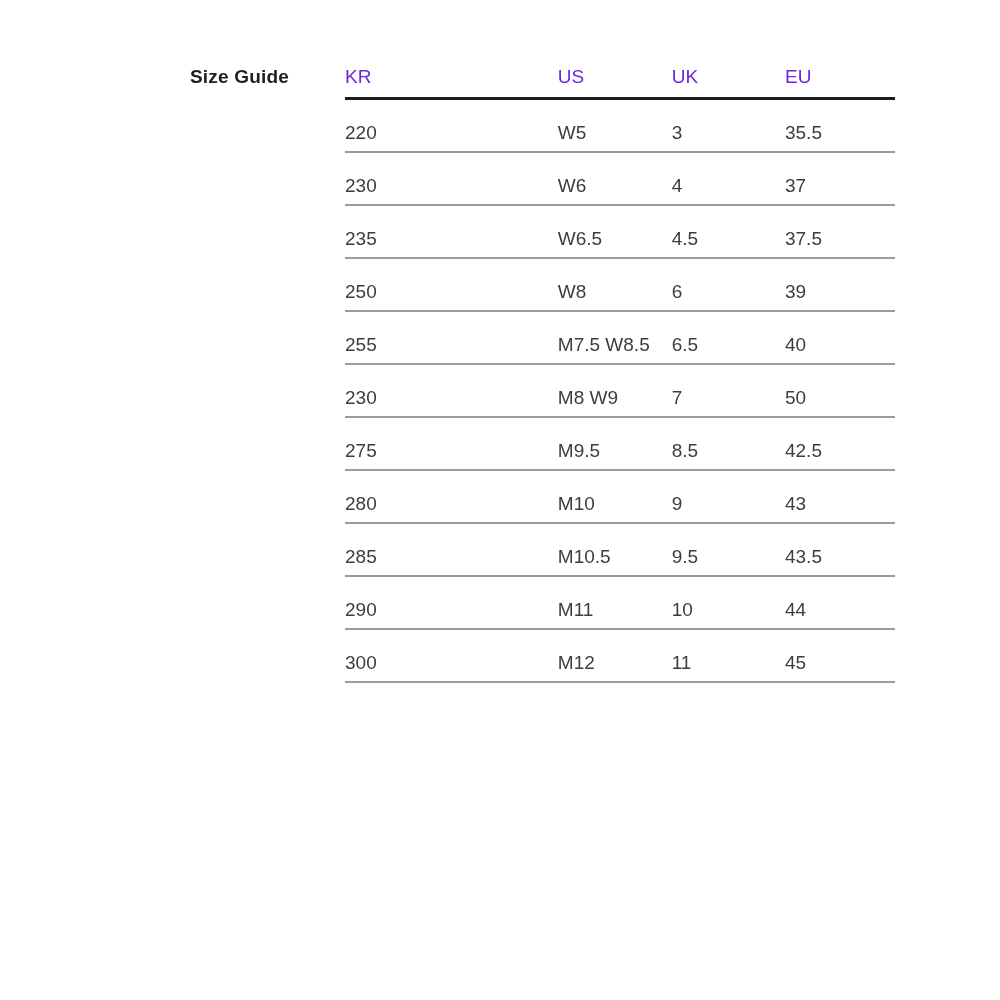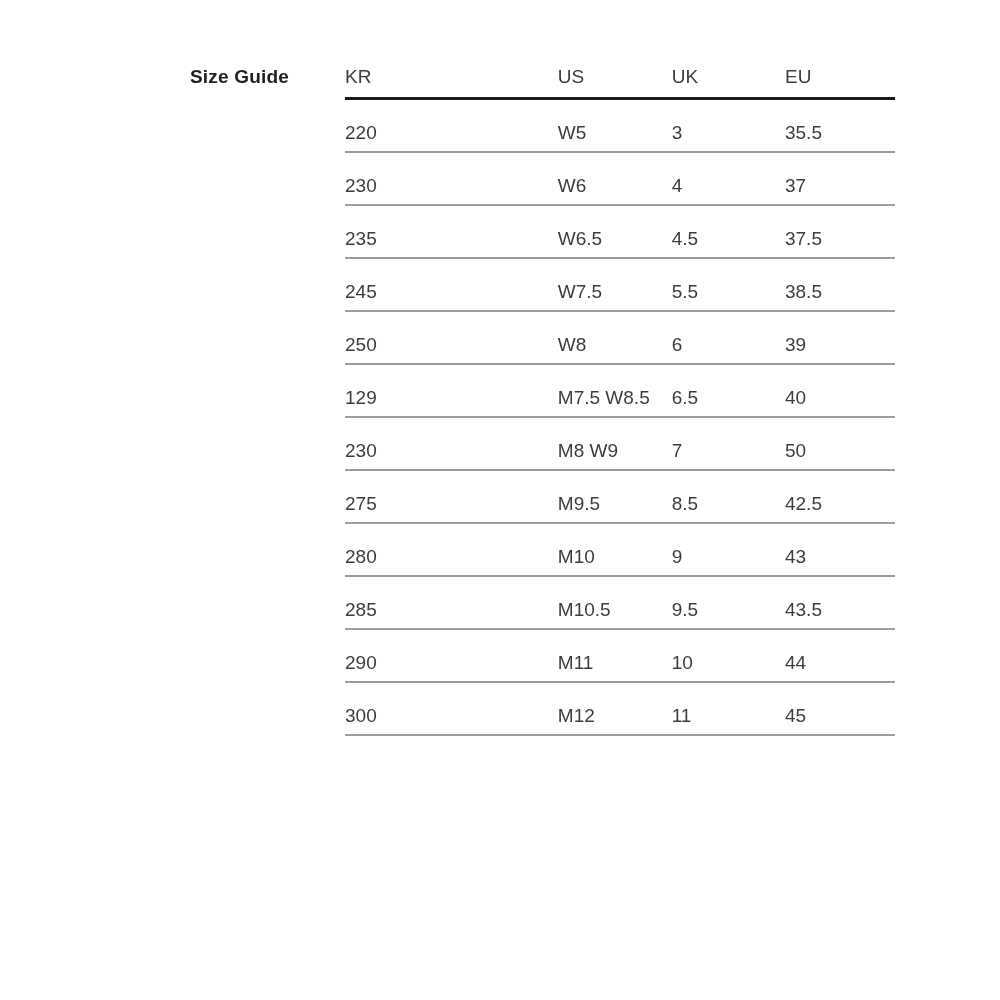--- a/index.html
+++ b/index.html
@@ -34,21 +34,21 @@
     table-layout: fixed;
   }
   .size-table col.col-kr { width: 38.7%; }
   .size-table col.col-us { width: 20.7%; }
   .size-table col.col-uk { width: 20.6%; }
   .size-table col.col-eu { width: 20.0%; }
   .size-table th {
     text-align: left;
     font-weight: normal;
     font-size: 19px;
-    color: #404040;
+    color: #6d28d9;
     padding: 6px 0 9px 0;
     border-bottom: 3px solid #1c1c1c;
     white-space: nowrap;
   }
   .size-table td {
     text-align: left;
     font-size: 19px;
     color: #3d3d3d;
     padding: 22px 0 8px 0;
     border-bottom: 2px solid #9c9c9c;
@@ -96,36 +96,30 @@
         </tr>
 
         <tr>
           <td>235</td>
           <td>W6.5</td>
           <td>4.5</td>
           <td>37.5</td>
         </tr>
 
 
-        <tr>
-          <td>245</td>
-          <td>W7.5</td>
-          <td>5.5</td>
-          <td>38.5</td>
-        </tr>
 
         <tr>
           <td>250</td>
           <td>W8</td>
           <td>6</td>
           <td>39</td>
         </tr>
 
         <tr>
-          <td>129</td>
+          <td>255</td>
           <td>M7.5 W8.5</td>
           <td>6.5</td>
           <td>40</td>
         </tr>
 
         <tr>
           <td>230</td>
           <td>M8 W9</td>
           <td>7</td>
           <td>50</td>

